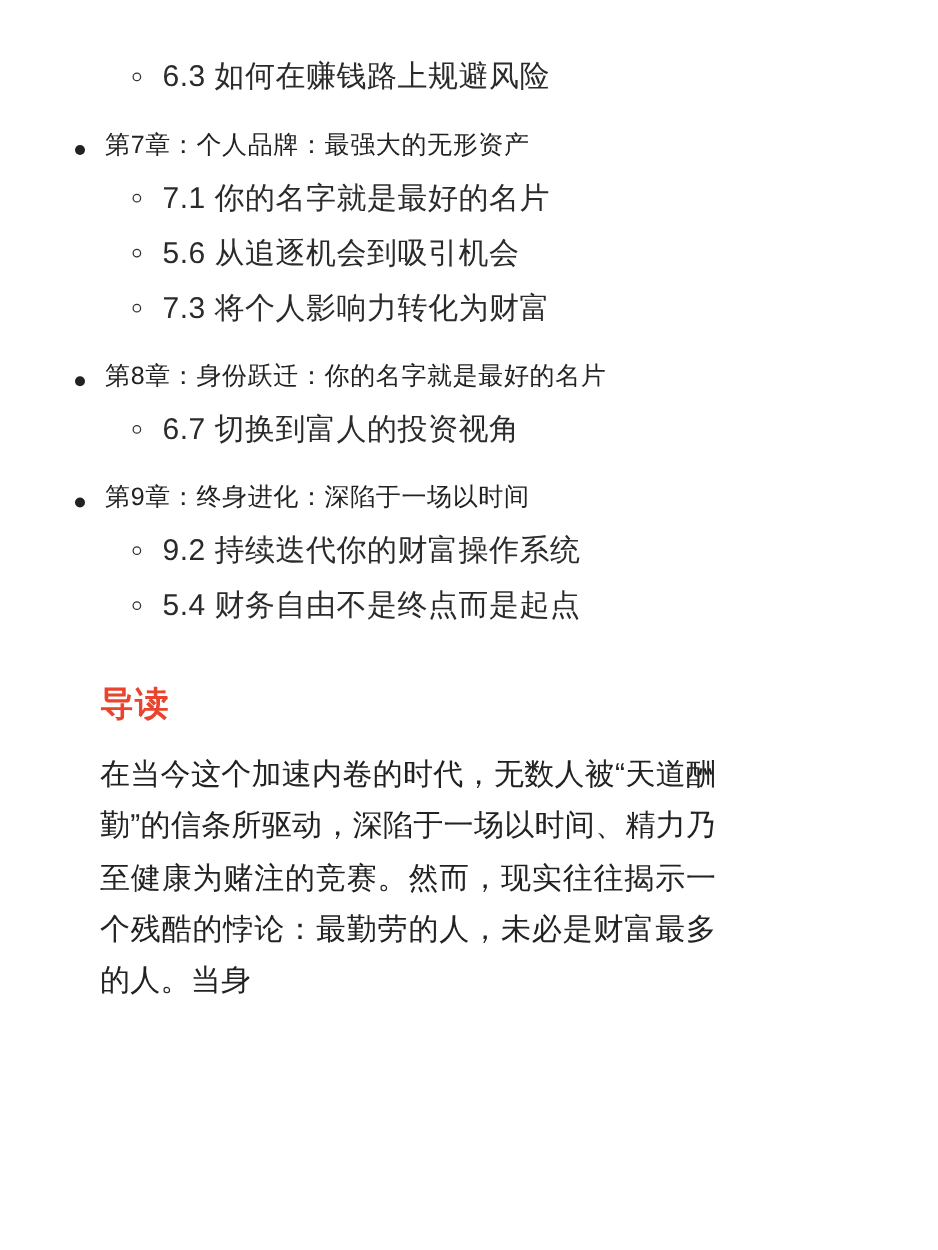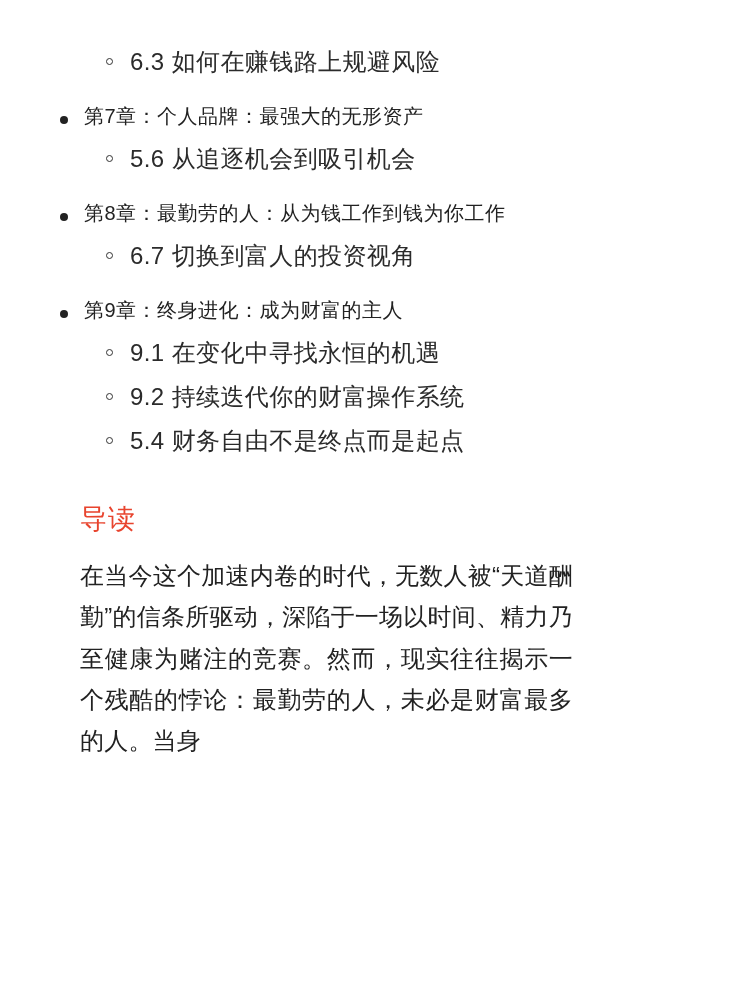--- a/index.html
+++ b/index.html
@@ -69,21 +69,21 @@
     background: transparent;
     box-sizing: border-box;
   }
   .section-list {
     list-style: none;
     margin: 0 0 14px 0;
     padding: 0;
   }
   .heading-intro {
     font-size: 27px;
-    font-weight: normal;
+    font-weight: bold;
     color: #e8442e;
     margin: 42px 0 18px 28px;
     letter-spacing: 1px;
   }
   .body-text {
     font-size: 24px;
     line-height: 1.72;
     color: #222222;
     margin: 0 0 4px 28px;
     text-align: justify;
@@ -100,35 +100,36 @@
 
     <li class="sub-only">
       <ul class="section-list">
         <li class="section">6.3 如何在赚钱路上规避风险</li>
       </ul>
     </li>
 
     <li>
       <div class="chapter">第7章：个人品牌：最强大的无形资产</div>
       <ul class="section-list">
+        <li class="section">7.1 你的名字就是最好的名片</li>
         <li class="section">5.6 从追逐机会到吸引机会</li>
+        <li class="section">7.3 将个人影响力转化为财富</li>
       </ul>
     </li>
 
     <li>
-      <div class="chapter">第8章：最勤劳的人：从为钱工作到钱为你工作</div>
+      <div class="chapter">第8章：身份跃迁：你的名字就是最好的名片</div>
       <ul class="section-list">
         <li class="section">6.7 切换到富人的投资视角</li>
       </ul>
     </li>
 
     <li>
-      <div class="chapter">第9章：终身进化：成为财富的主人</div>
+      <div class="chapter">第9章：终身进化：深陷于一场以时间</div>
       <ul class="section-list">
-        <li class="section">9.1 在变化中寻找永恒的机遇</li>
         <li class="section">9.2 持续迭代你的财富操作系统</li>
         <li class="section">5.4 财务自由不是终点而是起点</li>
       </ul>
     </li>
 
   </ul>
 
   <h2 class="heading-intro">导读</h2>
 
   <p class="body-text">在当今这个加速内卷的时代，无数人被“天道酬勤”的信条所驱动，深陷于一场以时间、精力乃至健康为赌注的竞赛。然而，现实往往揭示一个残酷的悖论：最勤劳的人，未必是财富最多的人。当身</p>

